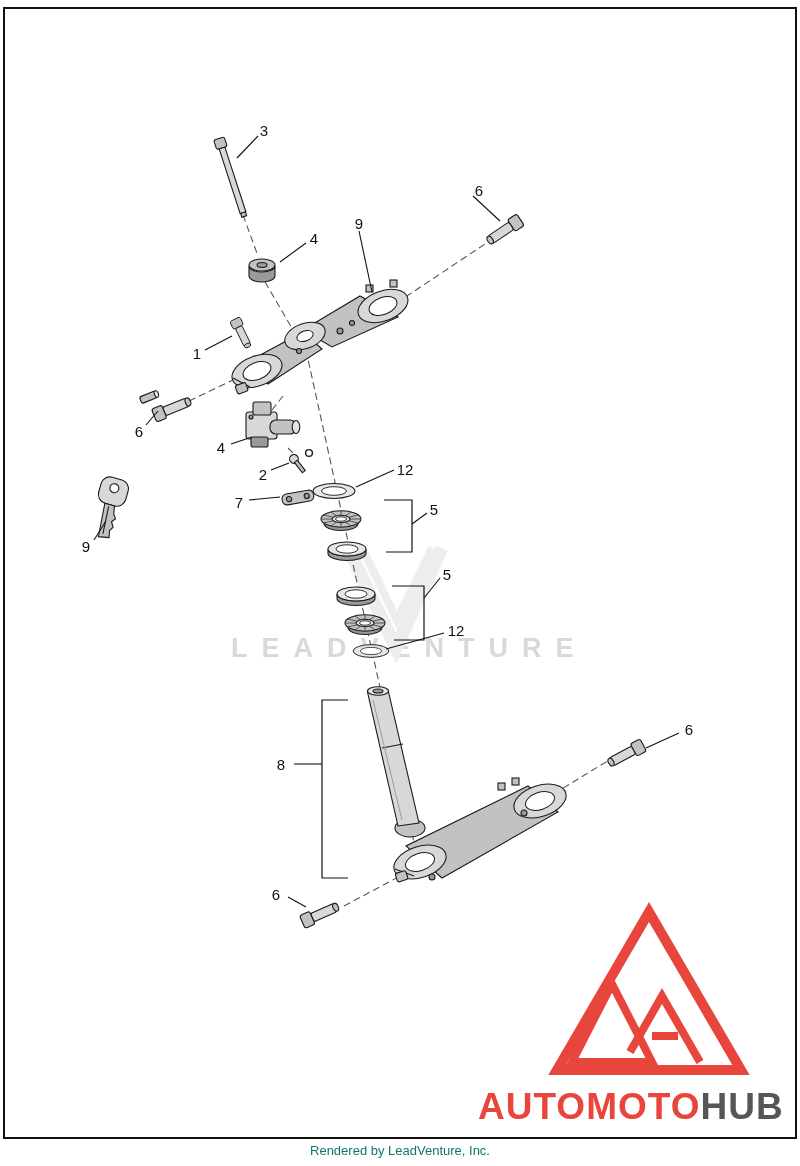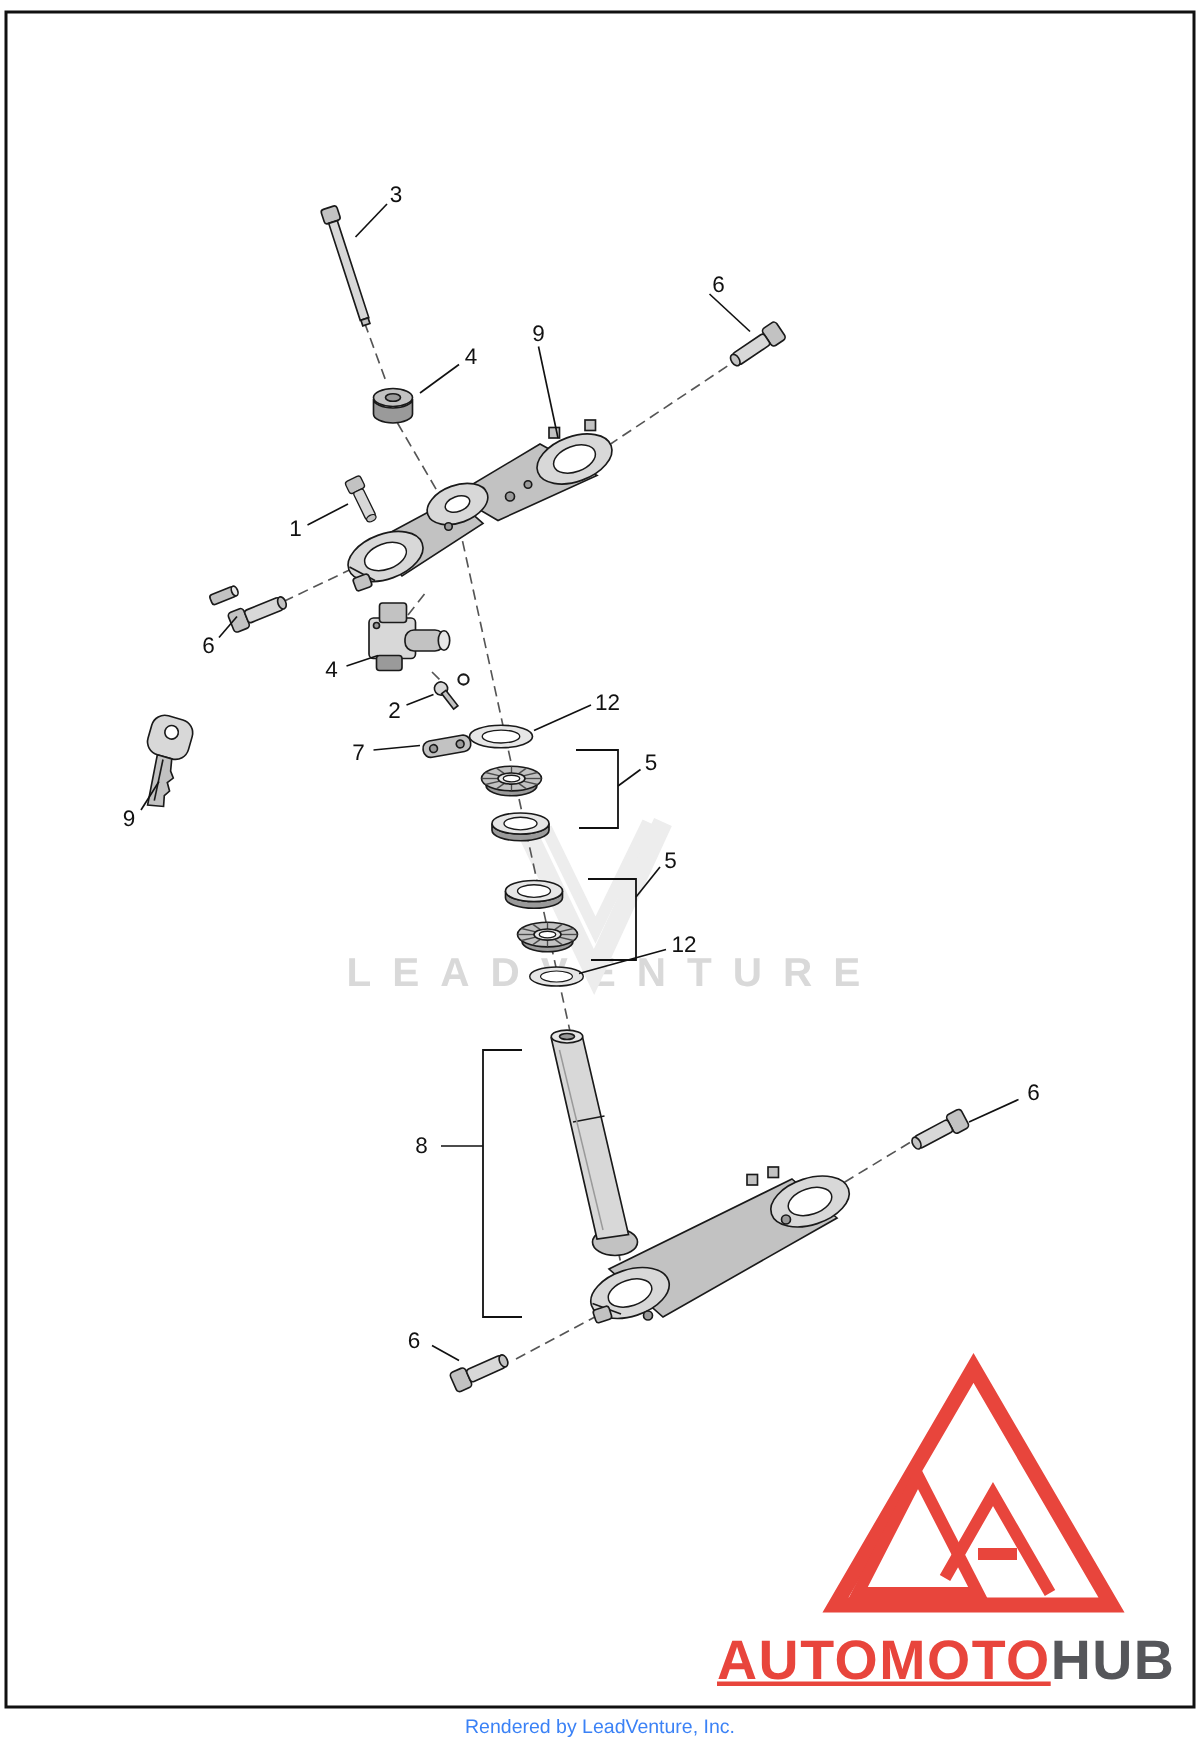--- a/index.html
+++ b/index.html
@@ -8,21 +8,21 @@
   .border-frame{position:absolute;left:3px;top:7px;width:794px;height:1132px;
        border:2px solid #111;box-sizing:border-box;}
   .diagram-svg{position:absolute;left:0;top:0;}
   .callout{position:absolute;transform:translate(-50%,-50%);font-size:15px;
        color:#111;white-space:nowrap;}
   .watermark{position:absolute;left:231px;top:633px;font-size:27px;font-weight:600;
        letter-spacing:14px;color:#d9d9d9;}
   .logo-text{position:absolute;left:478px;top:1086px;font-size:37px;font-weight:800;
        letter-spacing:1px;white-space:nowrap;}
   .footer{position:absolute;left:0;top:1143px;width:800px;text-align:center;
-       font-size:13px;color:#3b82f6;}
+       font-size:13px;color:#0f766e;}
   .ln{stroke:#1a1a1a;stroke-width:1.1;fill:none}
   .ln-light{stroke:#9a9a9a;stroke-width:1;fill:none}
   .dash{stroke:#555;stroke-width:1.1;fill:none;stroke-dasharray:7 4}
   .lead{stroke:#111;stroke-width:1.1;fill:none}
   .brk{stroke:#111;stroke-width:1.2;fill:none}
   .p-light{fill:#d8d8d8;stroke:#1a1a1a;stroke-width:1.1}
   .p-light2{fill:#e6e6e6;stroke:#1a1a1a;stroke-width:1.1}
   .p-mid{fill:#c2c2c2;stroke:#1a1a1a;stroke-width:1.1}
   .p-dark{fill:#9a9a9a;stroke:#1a1a1a;stroke-width:1.1}
   .rollers line{stroke:#4a4a4a;stroke-width:0.9}
@@ -266,16 +266,16 @@
 <div class="callout" style="left:239px;top:502px">7</div>
 <div class="callout" style="left:434px;top:509px">5</div>
 <div class="callout" style="left:447px;top:574px">5</div>
 <div class="callout" style="left:456px;top:630px">12</div>
 <div class="callout" style="left:86px;top:546px">9</div>
 <div class="callout" style="left:281px;top:764px">8</div>
 <div class="callout" style="left:689px;top:729px">6</div>
 <div class="callout" style="left:276px;top:894px">6</div>
 
 <div class="logo-text">
-  <span style="color: rgb(232, 69, 60); text-decoration: underline;">AUTOMOTO</span><span style="color: rgb(85, 86, 90);">HUB</span>
+  <span style="color: rgb(232, 69, 60);">AUTOMOTO</span><span style="color: rgb(85, 86, 90);">HUB</span>
 </div>
 
 <div class="footer">Rendered by LeadVenture, Inc.</div>
 
 </body></html>

